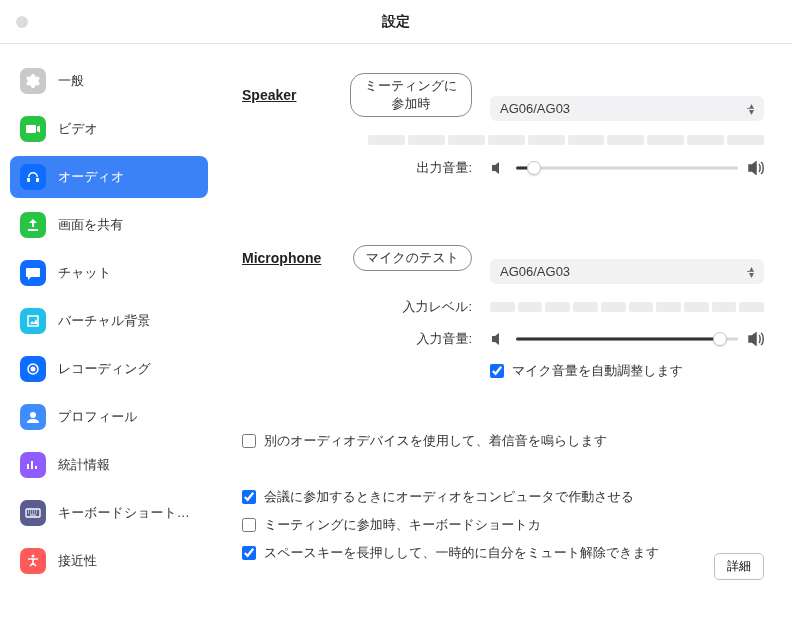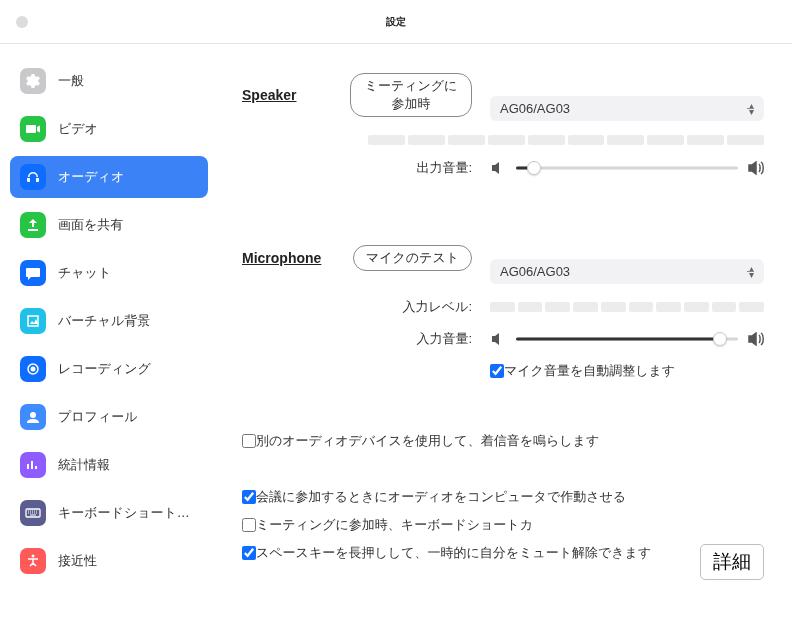--- a/index.html
+++ b/index.html
@@ -1,21 +1,21 @@
 <!DOCTYPE html>
 <html><head>
 <meta charset="utf-8">
 <style>
   * { box-sizing: border-box; margin: 0; padding: 0; }
   body { font-family: -apple-system, "Hiragino Sans", sans-serif; font-size: 13px; color: #222; background: #fff; width: 792px; height: 640px; overflow: hidden; }
   .window { display: flex; flex-direction: column; height: 100%; }
   .titlebar { height: 44px; display: flex; align-items: center; position: relative; border-bottom: 1px solid #e5e5e5; }
   .traffic { position: absolute; left: 16px; top: 50%; transform: translateY(-50%); display: flex; gap: 8px; }
   .tdot { width: 12px; height: 12px; border-radius: 50%; background: #dcdcdc; }
-  .title { margin: 0 auto; font-weight: 600; font-size: 10px; }
+  .title { margin: 0 auto; font-weight: 600; font-size: 14px; }
   .body { flex: 1; display: flex; }
   .sidebar { width: 218px; padding: 16px 10px; display: flex; flex-direction: column; gap: 6px; }
   .side-item { display: flex; align-items: center; gap: 12px; padding: 8px 10px; border-radius: 8px; cursor: pointer; color: #333; }
   .side-item.active { background: #3b82f6; color: #fff; }
   .side-icon { width: 26px; height: 26px; border-radius: 7px; display: flex; align-items: center; justify-content: center; flex-shrink: 0; }
   .side-icon svg { width: 16px; height: 16px; fill: #fff; }
   .side-label { font-size: 13px; white-space: nowrap; overflow: hidden; text-overflow: ellipsis; }
   .content { flex: 1; padding: 24px 28px 20px 24px; overflow: auto; position: relative; }
   .row { display: flex; align-items: center; margin-bottom: 14px; }
   .lcol { width: 108px; font-weight: 700; font-size: 14px; text-decoration: underline; }
@@ -26,24 +26,24 @@
   .select::after { content: ""; position: absolute; right: 10px; top: 50%; transform: translateY(-50%); width: 8px; height: 12px; background: linear-gradient(#888,#888) center/6px 1px no-repeat; }
   .caret { position: absolute; right: 10px; top: 50%; transform: translateY(-50%); font-size: 10px; color: #666; display: flex; flex-direction: column; line-height: 6px; }
   .meter { flex: 1; display: flex; gap: 3px; }
   .mseg { flex: 1; height: 10px; background: #ececec; border-radius: 2px; }
   .slider-wrap { flex: 1; display: flex; align-items: center; gap: 10px; }
   .vol-icon { width: 16px; height: 14px; fill: #555; }
   .slider { flex: 1; position: relative; height: 16px; }
   .track { position: absolute; top: 50%; left: 0; right: 0; height: 3px; background: #d6d6d6; border-radius: 2px; transform: translateY(-50%); }
   .track-fill { position: absolute; top: 50%; left: 0; height: 3px; background: #333; border-radius: 2px; transform: translateY(-50%); }
   .thumb { position: absolute; top: 50%; width: 14px; height: 14px; background: #fff; border: 1px solid #c8c8c8; border-radius: 50%; transform: translate(-50%,-50%); box-shadow: 0 1px 2px rgba(0,0,0,0.15); }
-  .chk-row { display: flex; align-items: center; gap: 0; margin-bottom: 10px; font-size: 13px; color: #333; }
+  .chk-row { display: flex; align-items: center; gap: 8px; margin-bottom: 10px; font-size: 13px; color: #333; }
   .chk-row input[type=checkbox] { width: 14px; height: 14px; accent-color: #0e6dff; }
   .sep { height: 28px; }
-  .advanced-btn { position: absolute; right: 28px; bottom: 60px; border: 1px solid #bfbfbf; background: #fff; border-radius: 5px; padding: 4px 12px; font-size: 19px; cursor: pointer; }
+  .advanced-btn { position: absolute; right: 28px; bottom: 60px; border: 1px solid #bfbfbf; background: #fff; border-radius: 5px; padding: 4px 12px; font-size: 12px; cursor: pointer; }
   .section-gap { height: 40px; }
   .label-right { text-align: right; width: 100%; padding-right: 0; color: #333; }
 </style>
 </head>
 <body>
 
 <div class="window">
   <div class="titlebar">
     <div class="traffic">
       <div class="tdot"></div>

